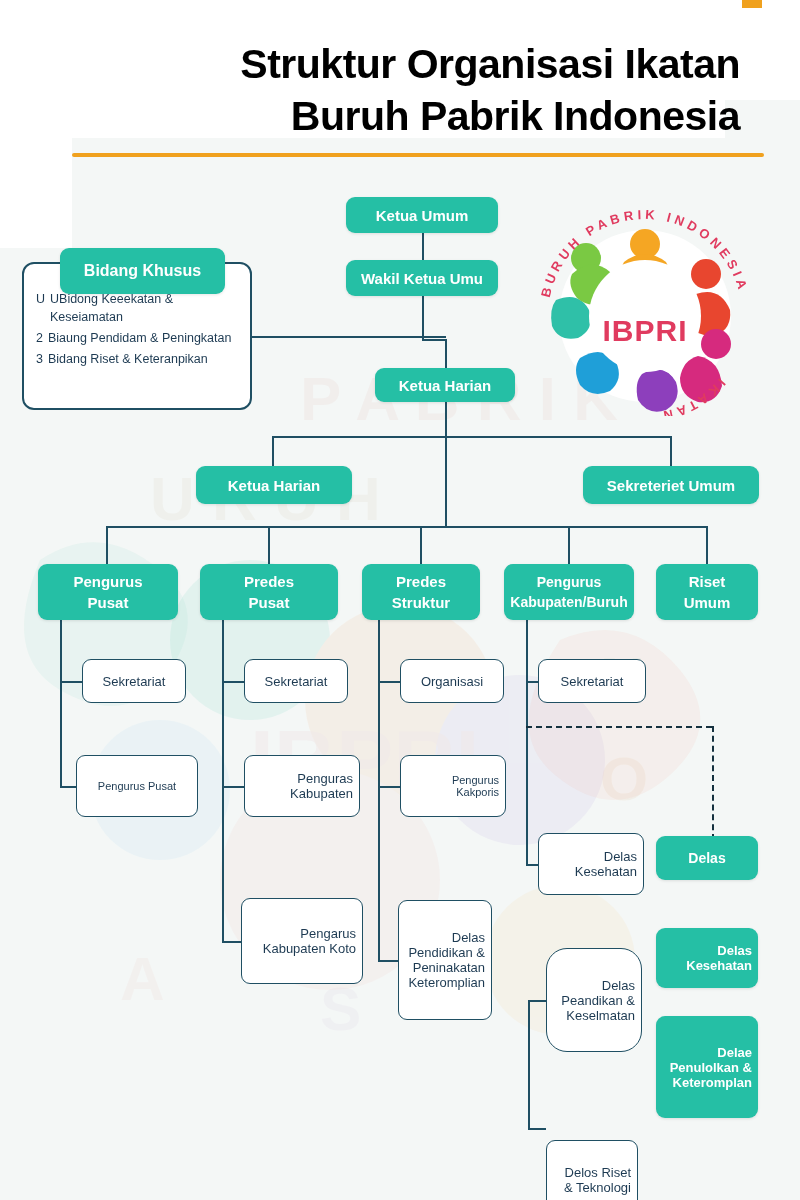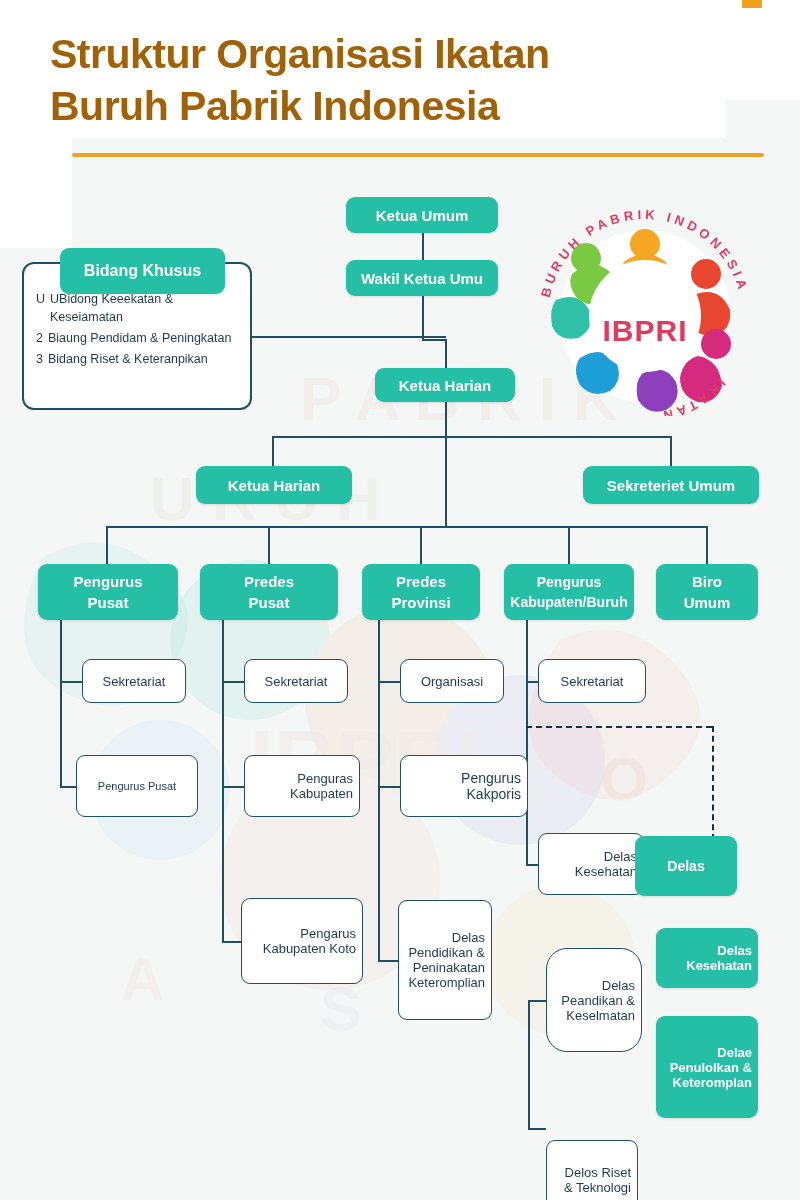--- a/index.html
+++ b/index.html
@@ -33,23 +33,24 @@
     position: absolute;
     left: 50px;
     top: 28px;
     width: 700px;
     z-index: 5;
   }
   #title-text {
     font-size: 41px;
     line-height: 1.28;
     font-weight: bold;
-    color: #a16207;
+    color: #000000;
     letter-spacing: -0.5px;
-    margin: 0;
+    margin: 10px;
+    text-align: right;
   }
   #title-rule {
     position: absolute;
     left: 72px;
     top: 153px;
     width: 692px;
     height: 4px;
     background: #f0a11e;
     border-radius: 2px;
     z-index: 5;
@@ -315,28 +316,28 @@
 <div class="node node-teal" style="left:38px;top:564px;width:140px;height:56px;font-size:15px;flex-direction:column;">
   <span>Pengurus</span>
   <span>Pusat</span>
 </div>
 <div class="node node-teal" style="left:200px;top:564px;width:138px;height:56px;font-size:15px;flex-direction:column;">
   <span>Predes</span>
   <span>Pusat</span>
 </div>
 <div class="node node-teal" style="left:362px;top:564px;width:118px;height:56px;font-size:15px;flex-direction:column;">
   <span>Predes</span>
-  <span>Provinsi</span>
+  <span>Struktur</span>
 </div>
 <div class="node node-teal" style="left:504px;top:564px;width:130px;height:56px;font-size:14px;flex-direction:column;">
   <span>Pengurus</span>
   <span>Kabupaten/Buruh</span>
 </div>
 <div class="node node-teal" style="left:656px;top:564px;width:102px;height:56px;font-size:15px;flex-direction:column;">
-  <span>Biro</span>
+  <span>Riset</span>
   <span>Umum</span>
 </div>
 
 <div class="node node-outline" style="left:82px;top:659px;width:104px;height:44px;font-size:13px;">
   <span>Sekretariat</span>
 </div>
 <div class="node node-outline" style="left:76px;top:755px;width:122px;height:62px;font-size:11px;">
   <span>Pengurus Pusat</span>
 </div>
 
@@ -346,35 +347,35 @@
 <div class="node node-outline" style="left:244px;top:755px;width:116px;height:62px;font-size:13px;">
   <span>Penguras Kabupaten</span>
 </div>
 <div class="node node-outline" style="left:241px;top:898px;width:122px;height:86px;font-size:13px;">
   <span>Pengarus Kabupaten Koto</span>
 </div>
 
 <div class="node node-outline" style="left:400px;top:659px;width:104px;height:44px;font-size:13px;">
   <span>Organisasi</span>
 </div>
-<div class="node node-outline" style="left:400px;top:755px;width:128px;height:62px;font-size:14px;">
+<div class="node node-outline" style="left:400px;top:755px;width:106px;height:62px;font-size:11px;">
   <span>Pengurus Kakporis</span>
 </div>
 <div class="node node-outline" style="left:398px;top:900px;width:94px;height:120px;font-size:13px;">
   <span>Delas Pendidikan &amp; Peninakatan Keteromplian</span>
 </div>
 
 <div class="node node-outline" style="left:538px;top:659px;width:108px;height:44px;font-size:13px;">
   <span>Sekretariat</span>
 </div>
 <div class="node node-outline" style="left:538px;top:833px;width:106px;height:62px;font-size:13px;">
   <span>Delas Kesehatan</span>
 </div>
 
-<div class="node node-teal" style="left:635px;top:836px;width:102px;height:60px;font-size:14px;">
+<div class="node node-teal" style="left:656px;top:836px;width:102px;height:44px;font-size:14px;">
   <span>Delas</span>
 </div>
 <div class="node node-teal" style="left:656px;top:928px;width:102px;height:60px;font-size:13px;">
   <span>Delas Kesehatan</span>
 </div>
 <div class="node node-teal" style="left:656px;top:1016px;width:102px;height:102px;font-size:13px;">
   <span>Delae Penulolkan &amp; Keteromplan</span>
 </div>
 
 <div class="node node-outline" style="left:546px;top:948px;width:96px;height:104px;font-size:13px;border-radius:21px;">

